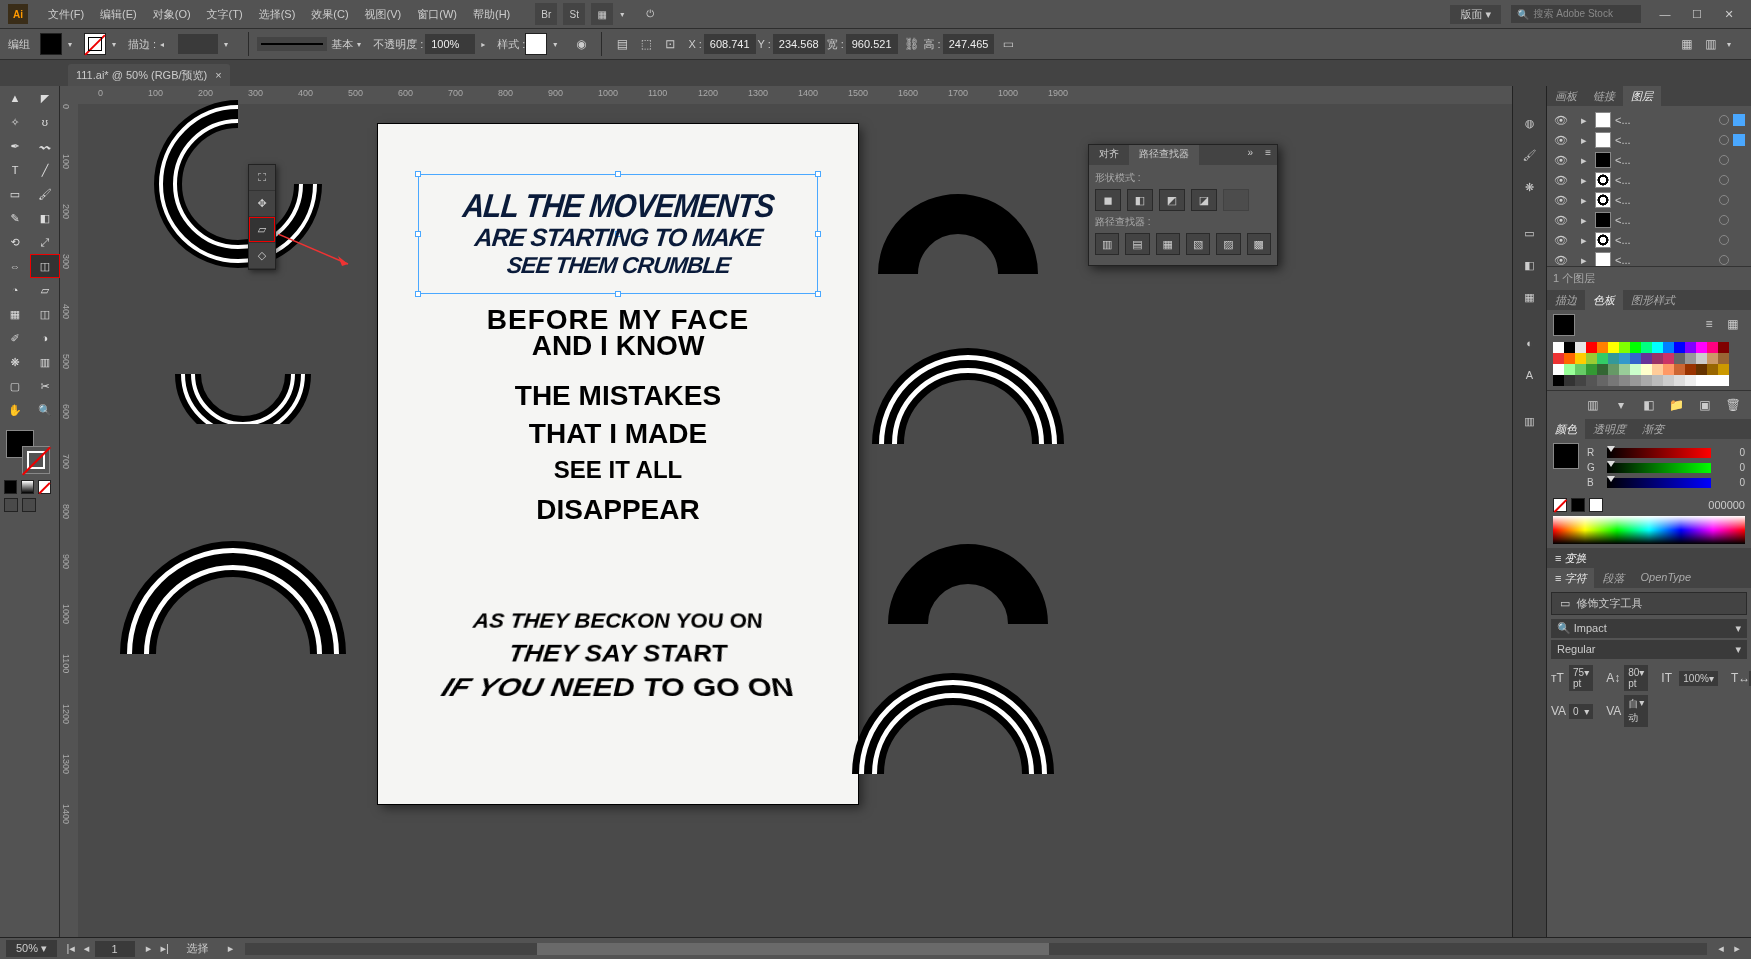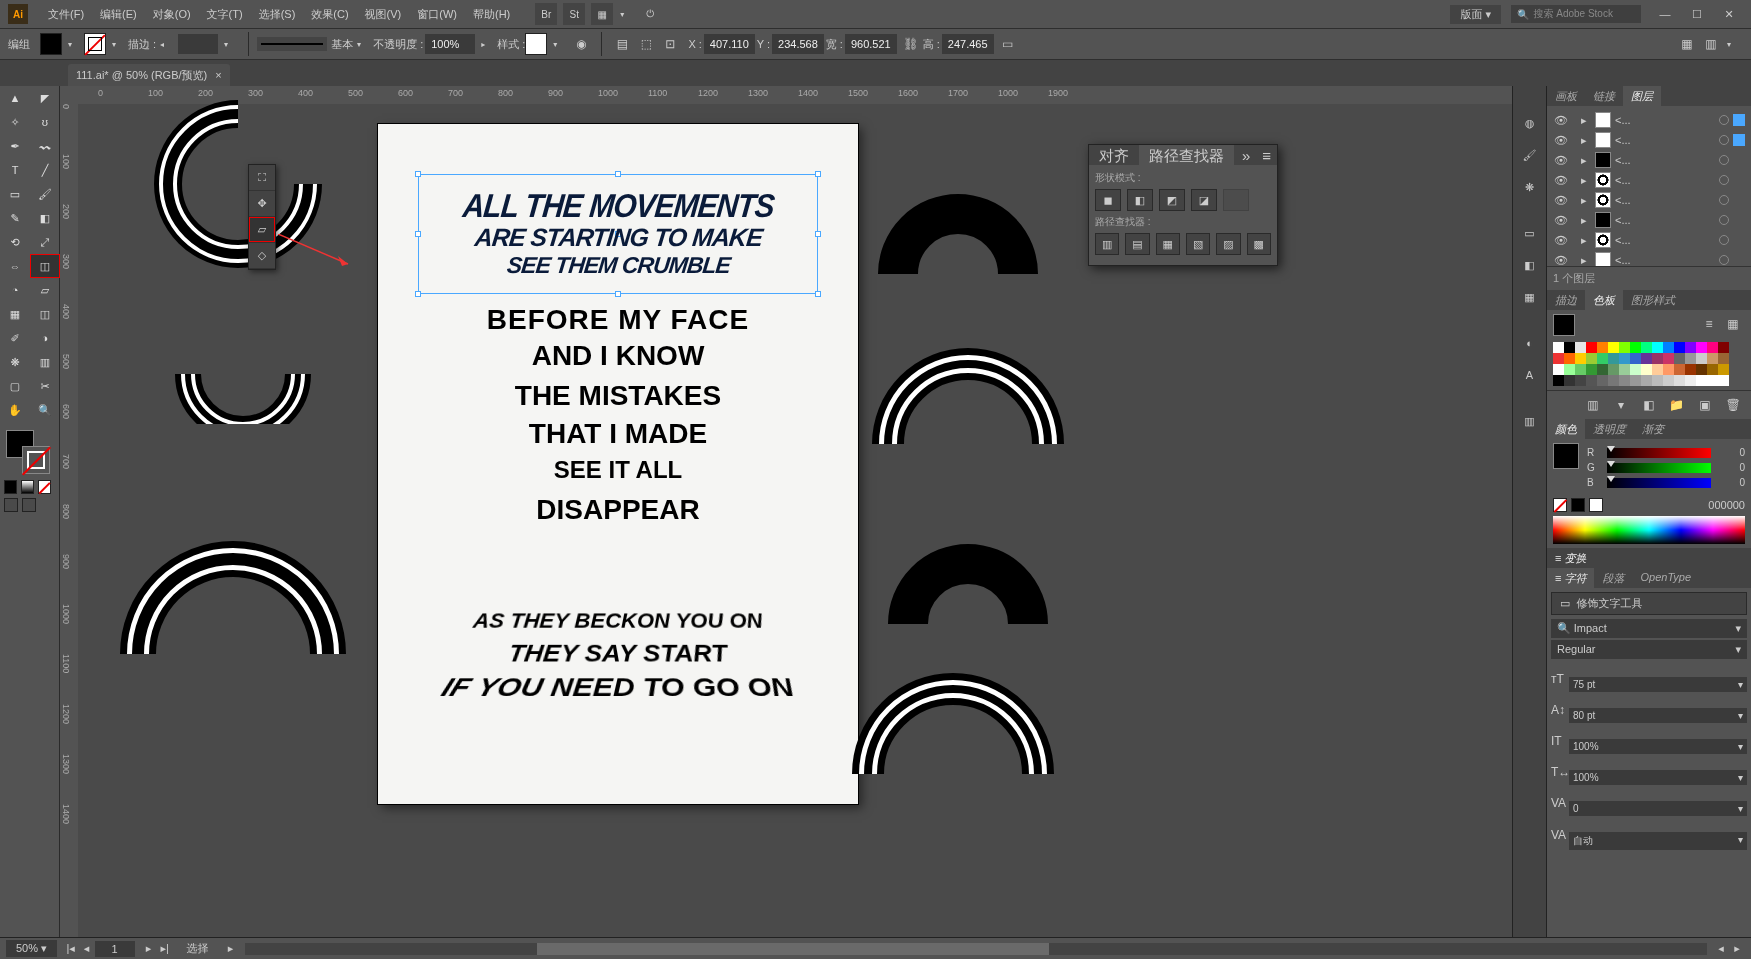--- a/index.html
+++ b/index.html
@@ -91,21 +91,21 @@
 .layer-row .thumb{width:16px;height:16px;background:#000;margin:0 4px;border:1px solid #888;}
 .layer-row .name{flex:1;}
 .layer-row .dot{width:10px;height:10px;border:1px solid #888;border-radius:50%;}
 
 .swatch-grid{display:grid;grid-template-columns:repeat(16,11px);gap:0;}
 .swatch-grid div{width:11px;height:11px;}
 
 
 .pathfinder { position:absolute; width:190px; background:#535353; border:1px solid #222; box-shadow:3px 3px 10px rgba(0,0,0,.6);}
 .pathfinder .pf-tabs{display:flex;background:#434343;height:20px;}
-.pathfinder .pf-tabs span{padding:2px 10px;font-size:15px;cursor:pointer;}
+.pathfinder .pf-tabs span{padding:2px 10px;font-size:10px;cursor:pointer;}
 .pathfinder .pf-tabs span.active{background:#535353;}
 .pathfinder .pf-body{padding:6px;}
 .pf-row{display:flex;gap:6px;margin:4px 0;}
 .pf-btn{width:26px;height:22px;background:#434343;border:1px solid #2a2a2a;display:flex;align-items:center;justify-content:center;cursor:pointer;}
 
 
 .status-bar{position:absolute;left:0;right:0;bottom:0;height:22px;background:#535353;border-top:1px solid #222;display:flex;align-items:center;padding:0 6px;font-size:11px;}
 .status-bar .zoom{background:#3a3a3a;padding:2px 10px;margin-right:6px;}
 .status-bar .nav-btn{width:16px;text-align:center;cursor:pointer;}
 .status-bar .scroller{flex:1;height:12px;background:#434343;margin:0 6px;position:relative;}
@@ -114,24 +114,24 @@
 
 .slider-row{display:flex;align-items:center;margin:4px 0;font-size:10px;}
 .slider-row .lbl{width:14px;}
 .slider-row .track{flex:1;height:10px;margin:0 6px;position:relative;}
 .slider-row .val{width:28px;text-align:right;}
 .slider-row .caret{position:absolute;top:-2px;left:0;width:0;height:0;border-left:4px solid transparent;border-right:4px solid transparent;border-top:6px solid #ddd;}
 .spectrum2{height:28px;background:
   linear-gradient(to bottom,rgba(255,255,255,1),rgba(255,255,255,0) 50%,rgba(0,0,0,0) 50%,rgba(0,0,0,1)),
   linear-gradient(to right,#f00,#ff0,#0f0,#0ff,#00f,#f0f,#f00);}
 
-.char-grid{display:grid;grid-template-columns:1fr;gap:4px 13px;font-size:10px;padding:4px;}
+.char-grid{display:grid;grid-template-columns:1fr 1fr 1fr 1fr;gap:4px 13px;font-size:10px;padding:4px;}
 .char-field{display:flex;align-items:center;}
 .char-field .ic{width:18px;font-size:12px;}
-.char-field .fld{flex:1;background:#3a3a3a;padding:2px 4px;display:flex;justify-content:space-between;margin-top:12px;}
+.char-field .fld{flex:1;background:#3a3a3a;padding:2px 4px;display:flex;justify-content:space-between;}
 .wide-btn{background:#434343;border:1px solid #2a2a2a;padding:3px 8px;display:flex;align-items:center;margin:4px;cursor:pointer;}
 .wide-field{background:#3a3a3a;padding:3px 6px;margin:2px 4px;display:flex;justify-content:space-between;}
 
 
 .arc{position:absolute;}
 </style>
 </head>
 <body>
 
 <div class="top-menu">
@@ -182,21 +182,21 @@
   <div class="dropdown-arrow">▸</div>
   <span>样式 :</span>
   <div class="swatch" style="background:#fff"></div>
   <div class="dropdown-arrow">▾</div>
   <div class="small-icon">◉</div>
   <div class="ctrl-sep"></div>
   <div class="small-icon">▤</div>
   <div class="small-icon">⬚</div>
   <div class="small-icon">⊡</div>
   <span style="margin-left:6px">X :</span>
-  <div class="ctrl-field">407.110</div>
+  <div class="ctrl-field">608.741</div>
   <span>Y :</span>
   <div class="ctrl-field">234.568</div>
   <span>宽 :</span>
   <div class="ctrl-field">960.521</div>
   <div class="small-icon">⛓</div>
   <span>高 :</span>
   <div class="ctrl-field">247.465</div>
   <div class="small-icon">▭</div>
   <div class="right-ctrl">
     <div class="small-icon">▦</div>
@@ -315,21 +315,21 @@
             <div class="handle h-l"></div>
             <div class="handle h-r"></div>
           <div class="center"></div>
           <div class="selected-text">
             <div style="font-style:italic;font-size:30px;transform:scaleY(1.1) skewX(-6deg);letter-spacing:-1px">ALL THE MOVEMENTS</div>
             <div style="font-style:italic;font-size:25px;transform:skewX(-6deg);letter-spacing:-1px">ARE STARTING TO MAKE</div>
             <div style="font-style:italic;font-size:23px;transform:skewX(-6deg);letter-spacing:-1px">SEE THEM CRUMBLE</div>
           </div>
         </div>
         <div class="poster-text" style="top:180px;font-size:28px;letter-spacing:1px">BEFORE MY FACE</div>
-        <div class="poster-text" style="top:216px;font-size:28px">AND I KNOW</div>
+        <div class="poster-text" style="top:206px;font-size:28px">AND I KNOW</div>
         <div class="poster-text" style="top:256px;font-size:28px">THE MISTAKES</div>
         <div class="poster-text" style="top:294px;font-size:28px">THAT I MADE</div>
         <div class="poster-text" style="top:332px;font-size:24px">SEE IT ALL</div>
         <div class="poster-text" style="top:370px;font-size:28px">DISAPPEAR</div>
         <div class="poster-text" style="top:484px;font-size:22px;font-style:italic;transform:perspective(300px) rotateX(18deg)">AS THEY BECKON YOU ON</div>
         <div class="poster-text" style="top:514px;font-size:26px;font-style:italic;transform:perspective(260px) rotateX(22deg)">THEY SAY START</div>
         <div class="poster-text" style="top:546px;font-size:30px;font-style:italic;transform:perspective(220px) rotateX(28deg)">IF YOU NEED TO GO ON</div>
       </div>
 
       <svg class="arc" style="left:60px;top:-10px" width="200" height="200">

